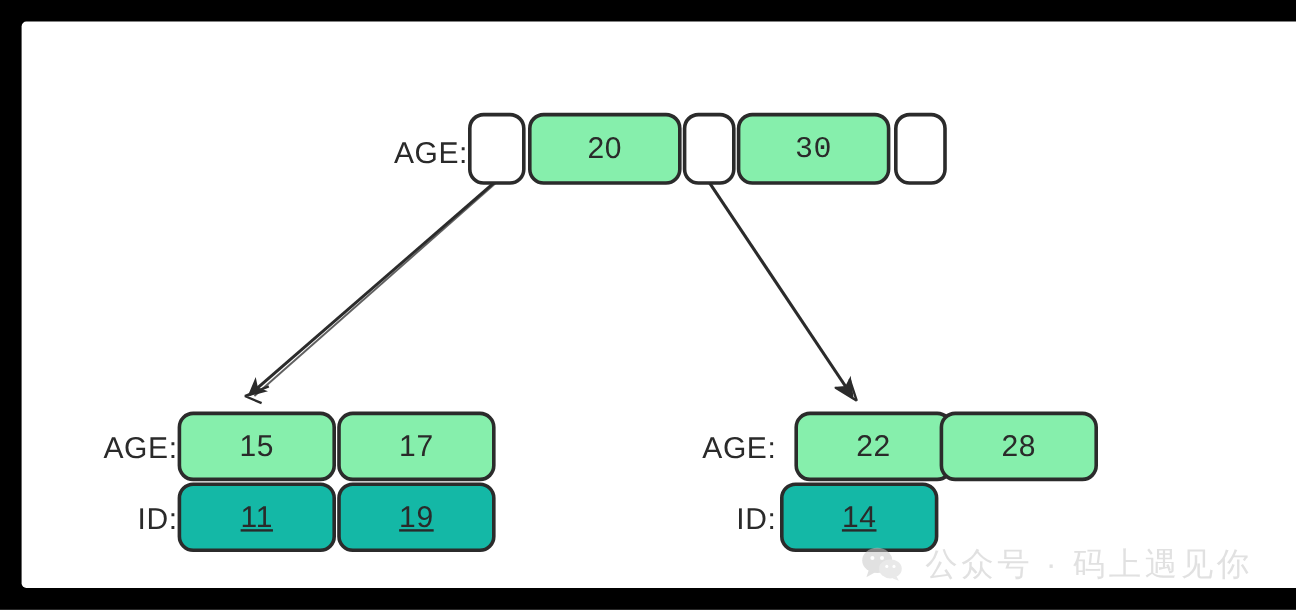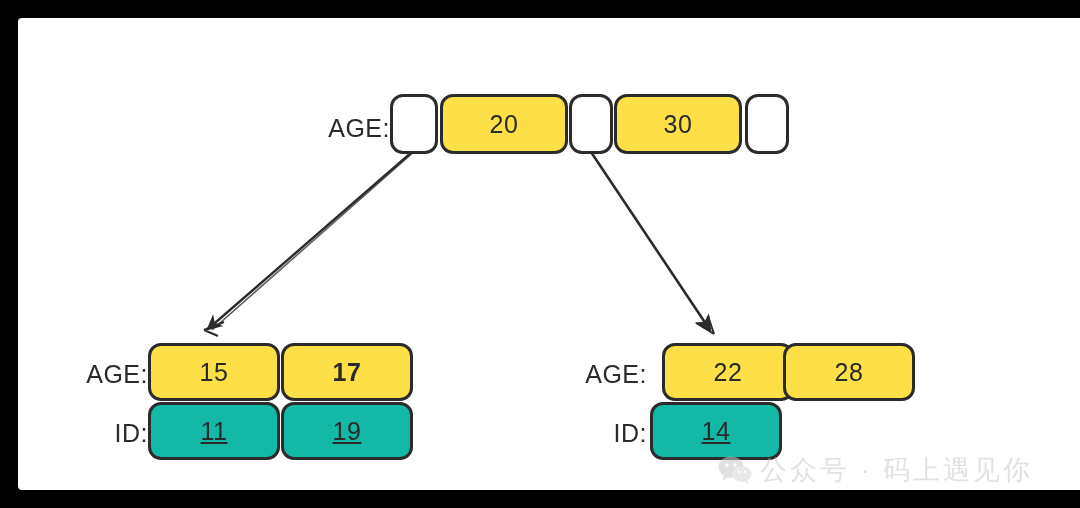--- a/index.html
+++ b/index.html
@@ -33,21 +33,21 @@
     border: 3px solid #2b2b2b;
     border-radius: 13px;
     display: flex;
     align-items: center;
     justify-content: center;
     color: #2a2a2a;
     font-size: 25px;
     letter-spacing: 0.5px;
     background: #ffffff;
   }
-  .cell.age   { background: #fde047; }
+  .cell.age   { background: #86efac; }
   .cell.id    { background: #14b8a6; text-decoration: underline; }
   .cell.ptr   { background: #ffffff; }
 
   
   .rowlabel {
     position: absolute;
     color: #2a2a2a;
     font-size: 25px;
     text-align: right;
     letter-spacing: 0.5px;
@@ -63,21 +63,21 @@
     pointer-events: none;
   }
 
   
   #watermark {
     position: absolute;
     left: 700px;
     top: 434px;
     display: flex;
     align-items: center;
-    gap: 8px;
+    gap: 19px;
     opacity: 0.55;
   }
   #watermark .wm-text {
     color: #c9c9c9;
     font-size: 27px;
     letter-spacing: 3px;
     white-space: nowrap;
   }
   #watermark .wm-logo { display: block; }
 </style>
@@ -106,30 +106,30 @@
   </svg>
 
   <div class="rowlabel" style="left:232px; top:96px; width:140px;">AGE:</div>
 
   <div class="cell ptr" style="left:372px; top:76px; width:48px; height:60px;"></div>
 
   <div class="cell age" style="left:422px; top:76px; width:128px; height:60px;">20</div>
 
   <div class="cell ptr" style="left:551px; top:76px; width:44px; height:60px;"></div>
 
-  <div class="cell age" style="left:596px; top:76px; width:128px; height:60px;">30</div>
+  <div class="cell age" style="left:596px; top:76px; width:128px; height:60px;font-family:Liberation Mono, monospace;">30</div>
 
   <div class="cell ptr" style="left:727px; top:76px; width:44px; height:60px;"></div>
 
 
   <div class="rowlabel" style="left:-10px; top:342px; width:140px;">AGE:</div>
   <div class="rowlabel" style="left:-10px; top:401px; width:140px;">ID:</div>
 
   <div class="cell age" style="left:130px; top:325px; width:132px; height:58px;">15</div>
-  <div class="cell age" style="left:263px; top:325px; width:132px; height:58px;font-weight:bold;">17</div>
+  <div class="cell age" style="left:263px; top:325px; width:132px; height:58px;">17</div>
   <div class="cell id" style="left:130px; top:384px; width:132px; height:58px;">11</div>
   <div class="cell id" style="left:263px; top:384px; width:132px; height:58px;">19</div>
 
   <div class="rowlabel" style="left:489px; top:342px; width:140px;">AGE:</div>
   <div class="rowlabel" style="left:489px; top:401px; width:140px;">ID:</div>
 
   <div class="cell age" style="left:632px; top:325px; width:132px; height:58px;margin-left:12px;">22</div>
   <div class="cell age" style="left:765px; top:325px; width:132px; height:58px;">28</div>
   <div class="cell id" style="left:632px; top:384px; width:132px; height:58px;">14</div>
 

